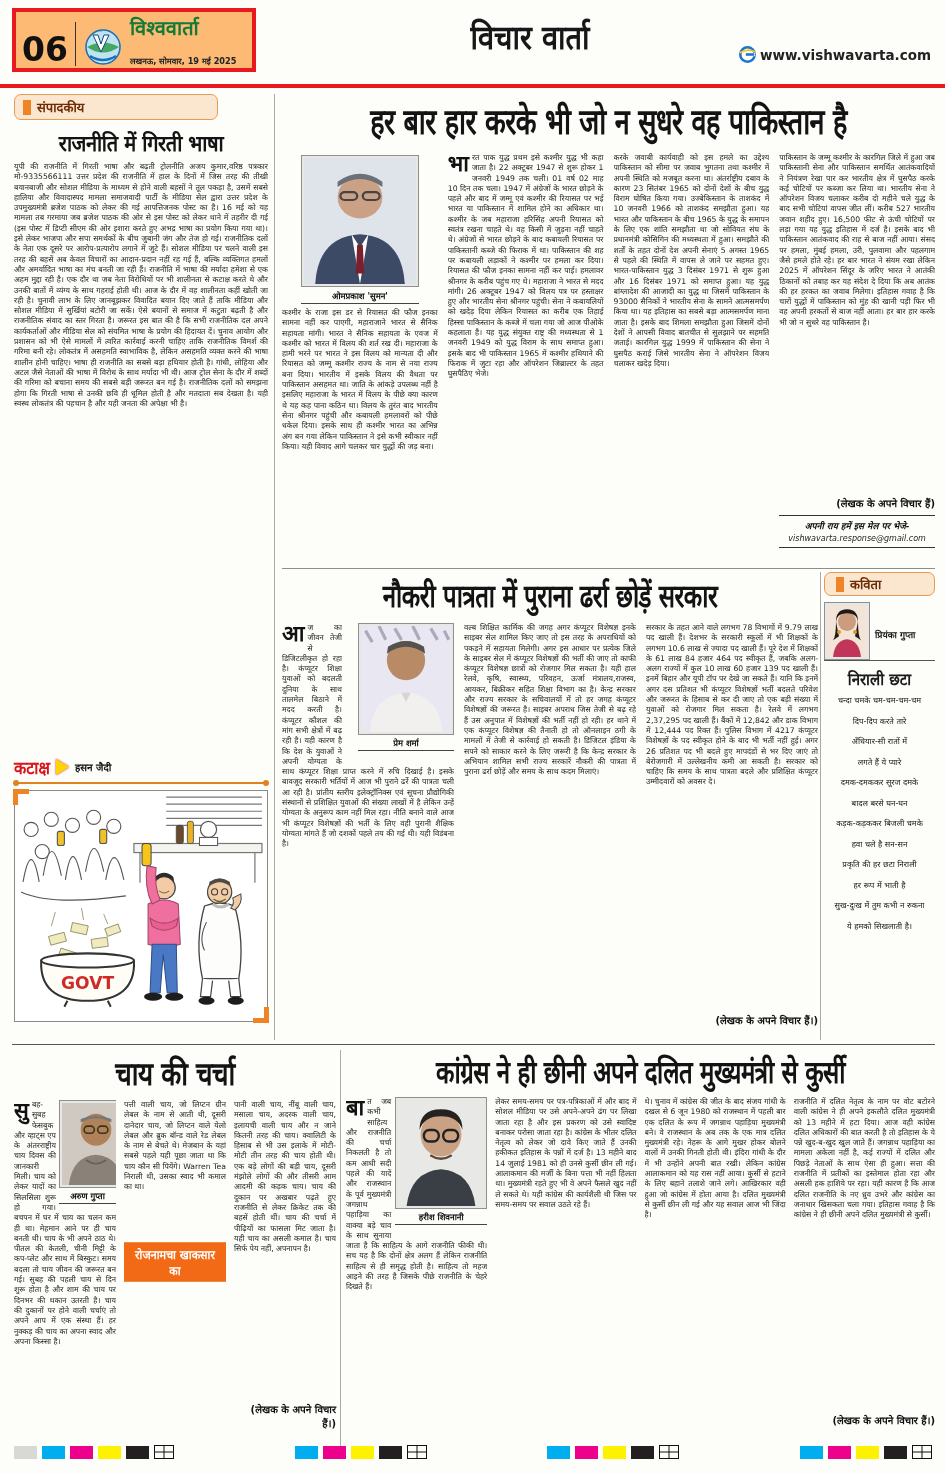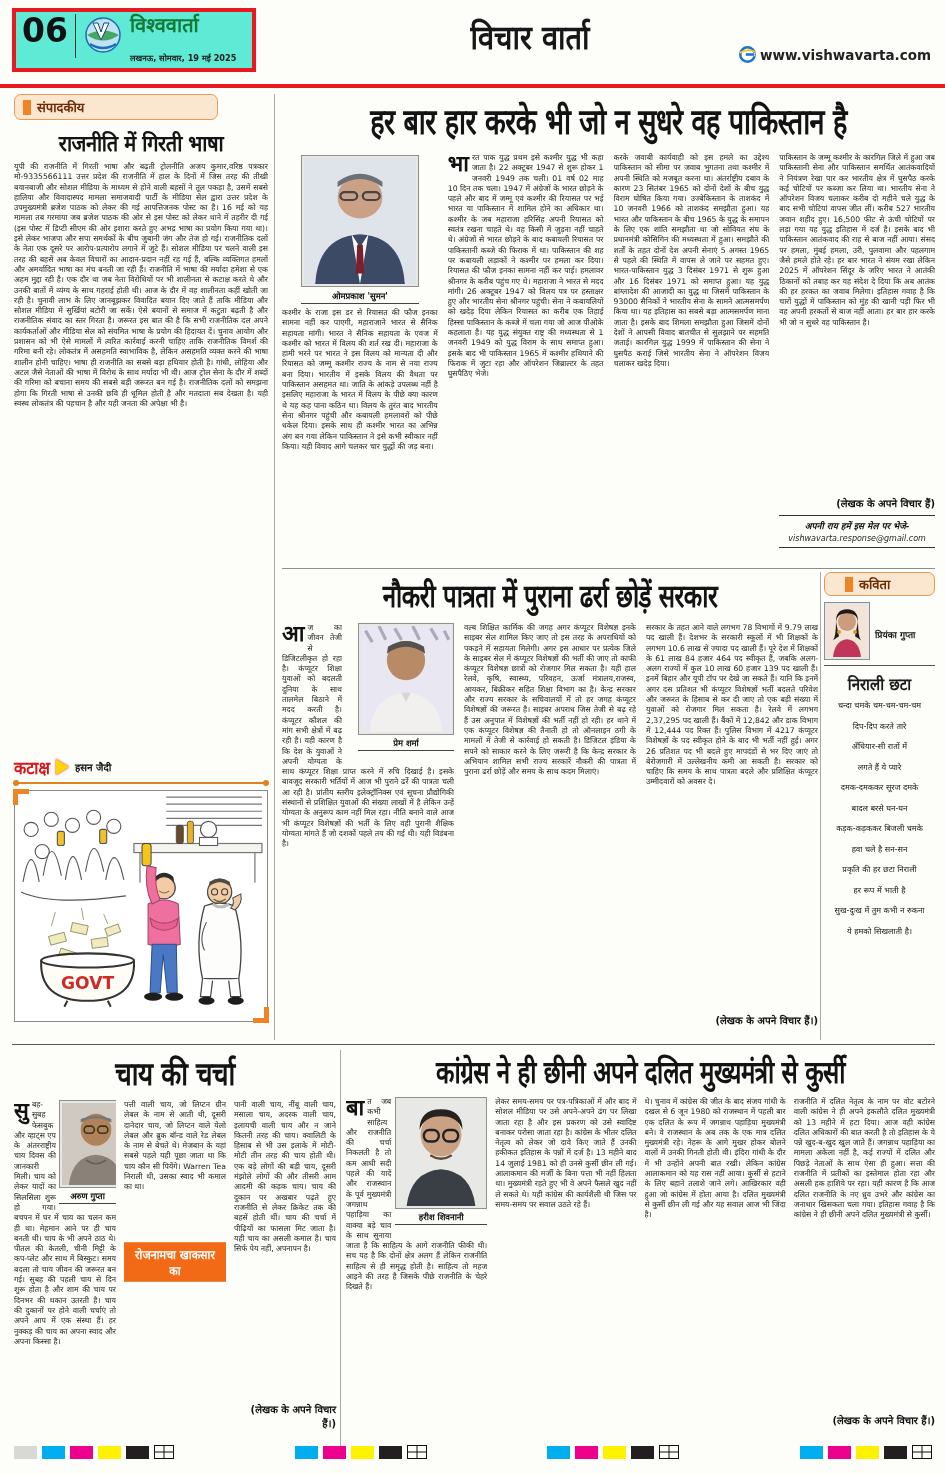--- a/index.html
+++ b/index.html
@@ -6,21 +6,21 @@
   html,body { background:#e9e9e6; }
   body { font-family:"DejaVu Sans","Liberation Sans",sans-serif; }
   #page {
     position:relative; width:945px; height:1474px; margin:0 auto;
     background:#fdfdfa; overflow:hidden; color:#1b1b1b;
   }
   .abs { position:absolute; }
 
   
   #mast-box{ left:12px; top:8px; width:244px; height:64px; border:4px solid #e8191f;
-    display:flex; align-items:flex-start; gap:7px; padding:2px 6px; background:#5eead4;}
+    display:flex; align-items:flex-end; gap:7px; padding:2px 6px; background:#fdba74;}
   #page-num{ font-size:33px; font-weight:bold; color:#111; line-height:1;}
   .vdiv{ width:1px; height:44px; background:#333; }
   #logo{ width:40px; height:40px; }
   #mast-name{ font-size:20px; font-weight:bold; color:#157a36; line-height:1.1;}
   #dateline{ font-size:8.2px; color:#222; font-weight:bold; margin-top:16px;}
   #sec-title{ left:420px; top:16px; width:220px; text-align:center; font-size:29px;
     font-weight:bold; color:#171717; transform:scaleY(1.15); }
   #site{ right:14px; top:46px; display:flex; align-items:center; gap:4px;
     font-size:13.5px; font-weight:bold; color:#222;}
   #rule-top{ left:0; top:84px; width:945px; height:4px; background:#e8191f; }
@@ -64,23 +64,23 @@
   #feedback .l1{ font-size:8.8px; font-weight:bold; color:#111;}
   #feedback .l2{ font-size:8px; color:#222; margin-top:2px;}
 
   
   #jobs-art{ left:282px; top:572px; width:536px; }
   #jobs-hl{ font-size:24px; transform:scaleY(1.32); margin-top:6px; }
   #jobs-cols{ margin-top:12px; height:404px; }
 
   
   #poem{ left:824px; top:572px; width:111px; }
-  #poem .pill{ padding:2px 20px; }
+  #poem .pill{ padding:2px 11px; }
   #poem-head{ display:flex; gap:5px; margin-top:6px; align-items:flex-start;
-    border-bottom:1px solid #555; padding-bottom:5px;}
+    border-bottom:1px solid #555; }
   .pbox3{ width:46px; height:58px; }
   #poet{ font-size:9px; font-weight:bold; margin-top:26px; }
   #poem-title{ font-size:15px; font-weight:bold; text-align:center; margin:7px 0 6px 0;
     transform:scaleY(1.1);}
   .pline{ font-size:8px; text-align:center; margin-bottom:9.5px; color:#161616;}
 
   
   #cartoon{ left:14px; top:756px; width:254px; }
   #cartoon-head{ display:flex; align-items:center; gap:6px; }
   #kataksh{ font-size:16px; font-weight:bold; color:#d9161d; transform:scaleY(1.1);}

